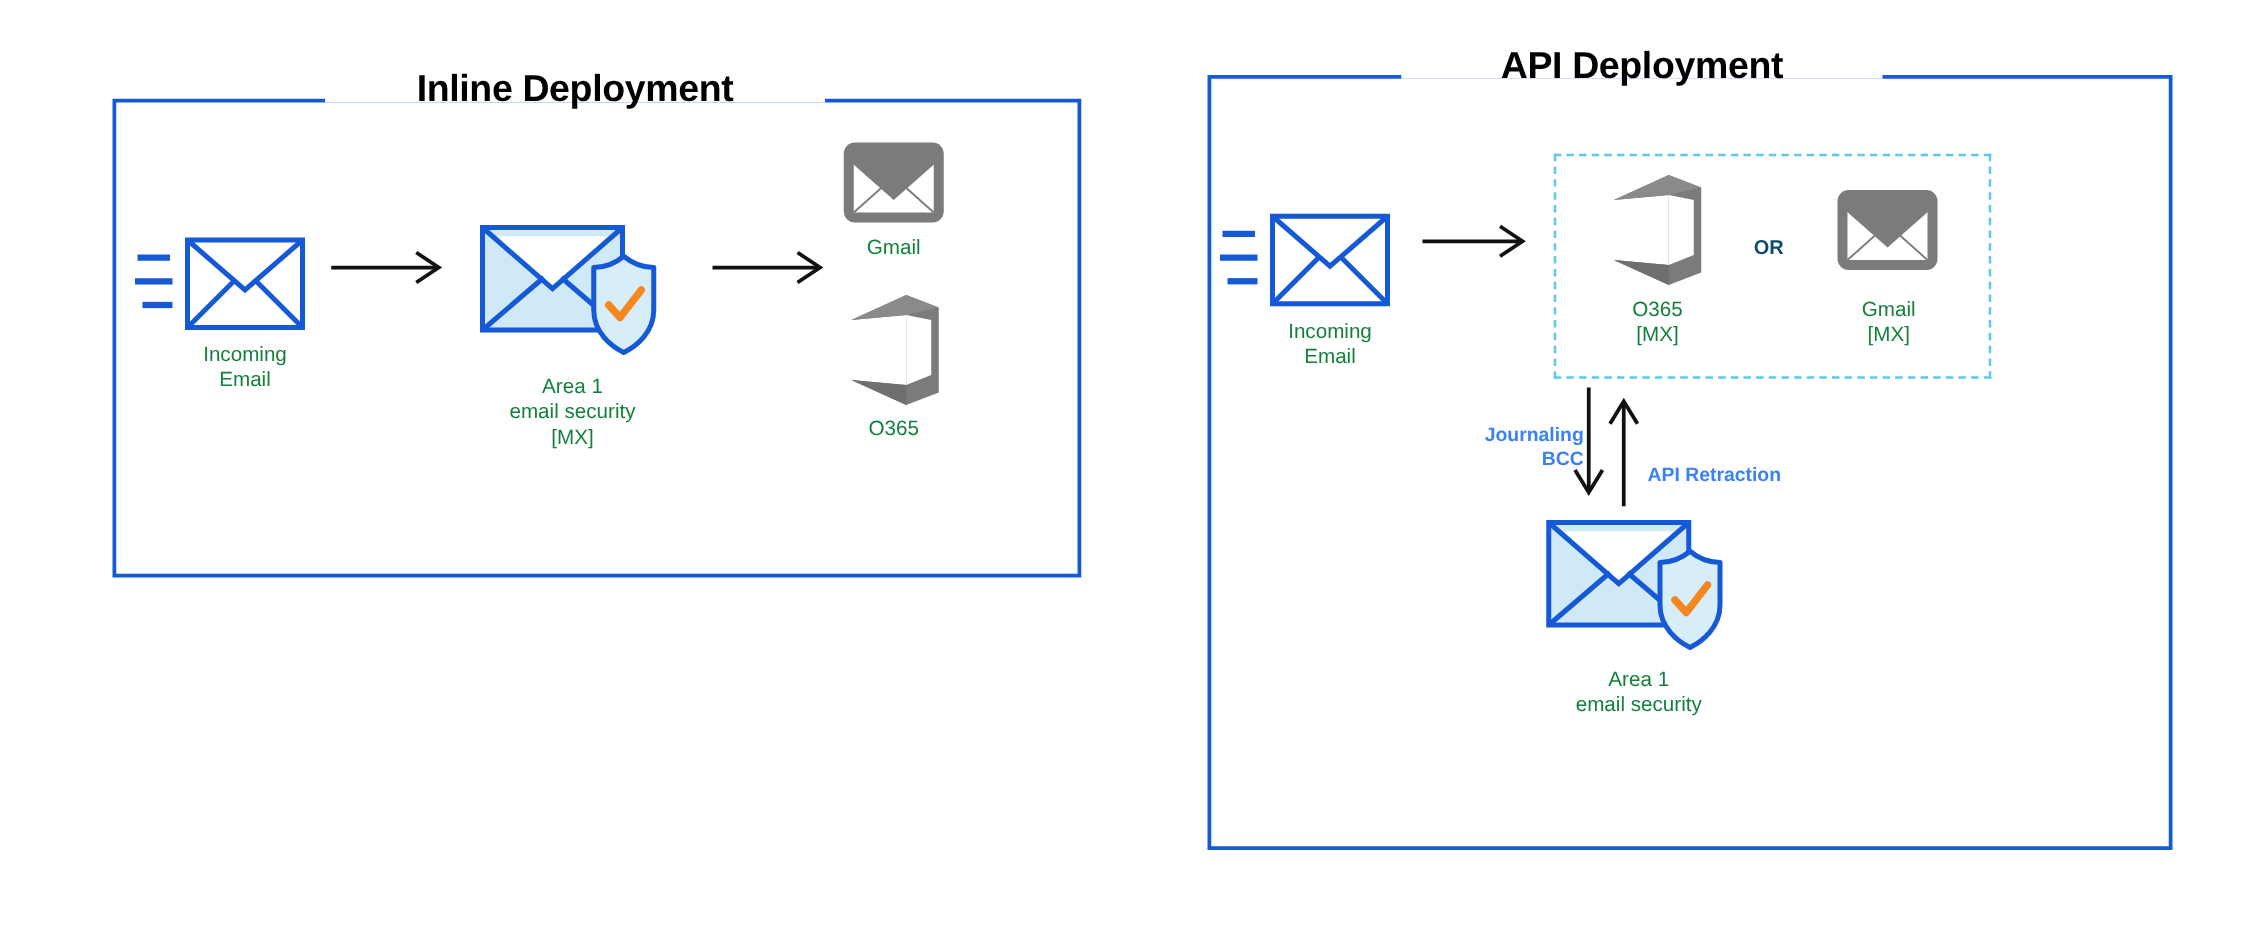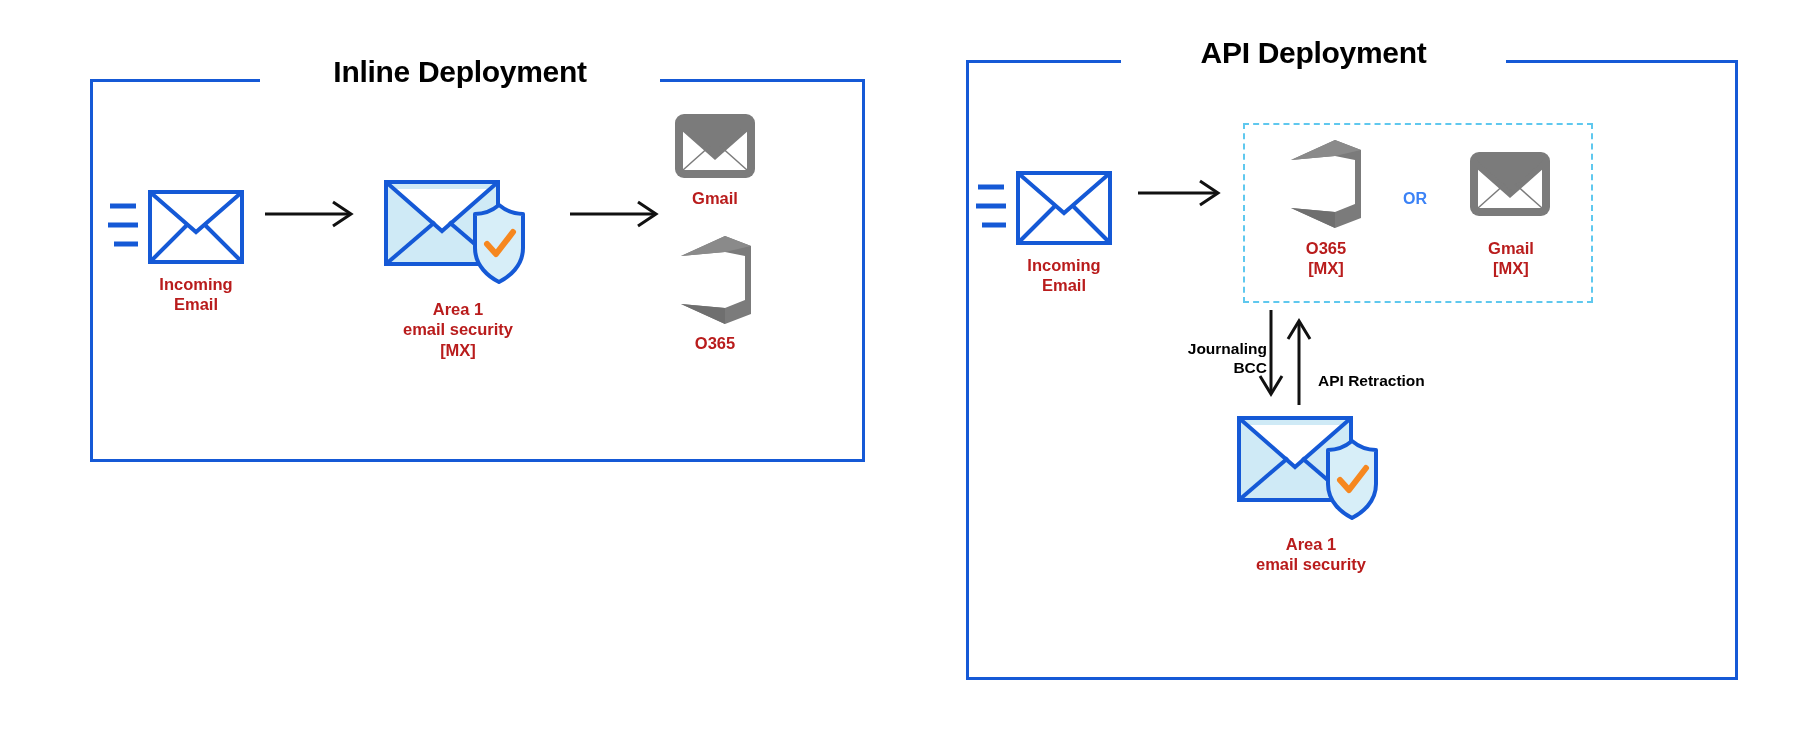--- a/index.html
+++ b/index.html
@@ -39,37 +39,37 @@
 
   
   .node { position: absolute; }
   .node-label {
     position: absolute;
     left: 50%;
     transform: translateX(-50%);
     text-align: center;
     font-size: 16.5px;
     line-height: 1.23;
-    color: #b91c1c;
+    color: #15803d;
     white-space: nowrap;
-    font-weight: 700;
+    font-weight: 400;
   }
   .blue-label {
     position: absolute;
     font-size: 15.5px;
     line-height: 1.25;
     font-weight: bold;
-    color: #000000;
+    color: #3b82f6;
     white-space: nowrap;
   }
   .or-label {
     position: absolute;
     font-size: 16px;
     font-weight: bold;
-    color: #3b82f6;
+    color: #0c4a6e;
   }
 
   .dashed-box {
     position: absolute;
     border: 2.5px dashed #5fc8ee;
   }
 
   svg { display: block; overflow: visible; }
 </style>
 </head>

